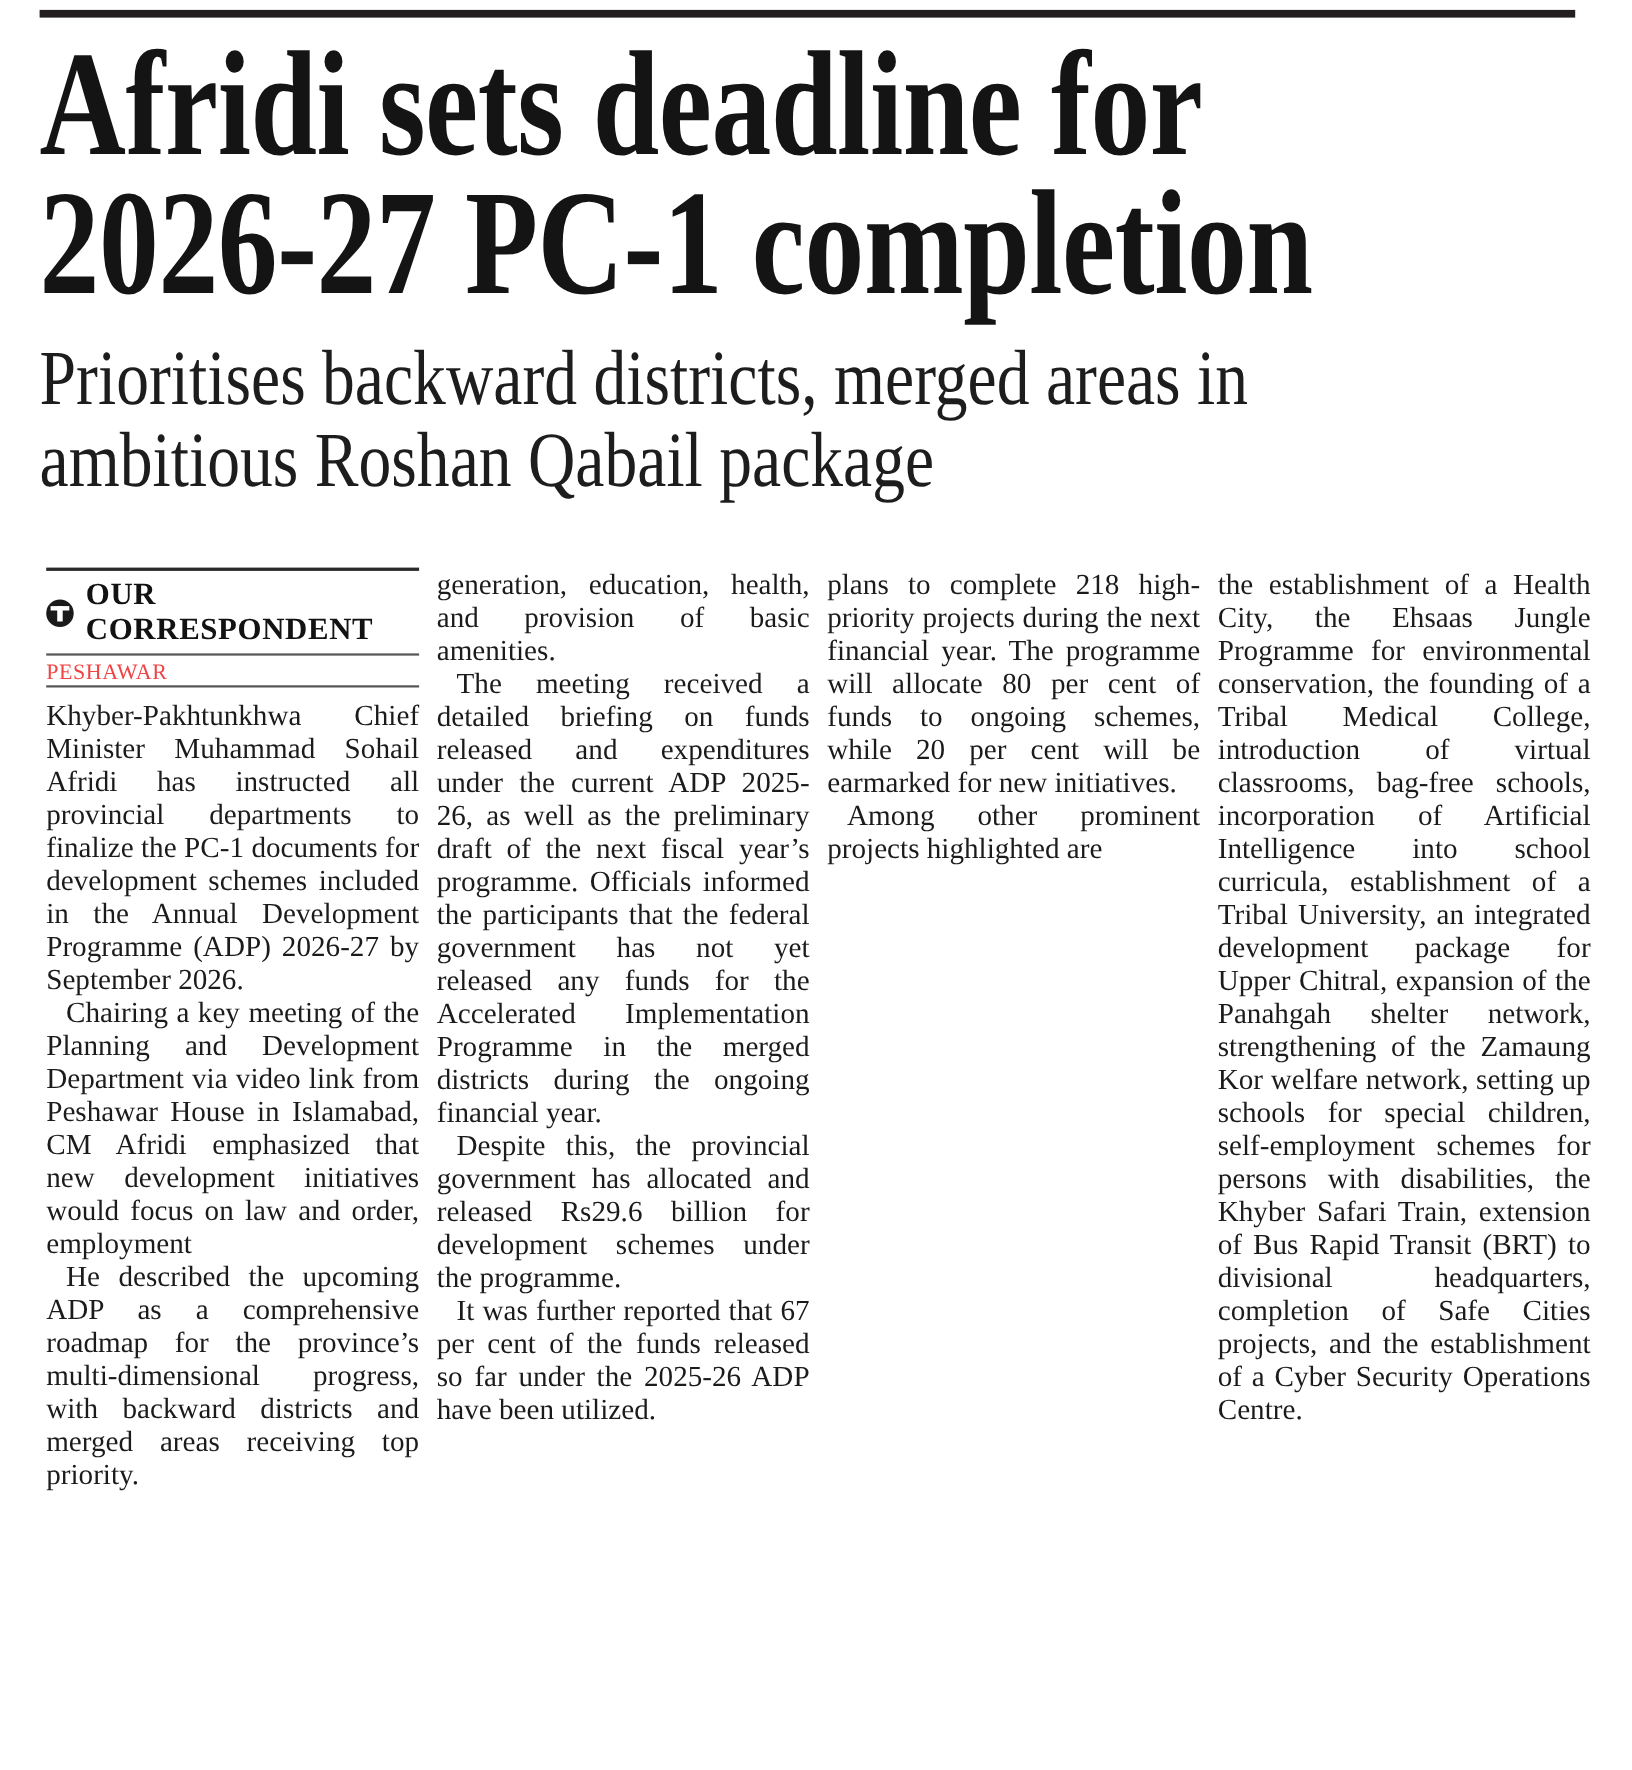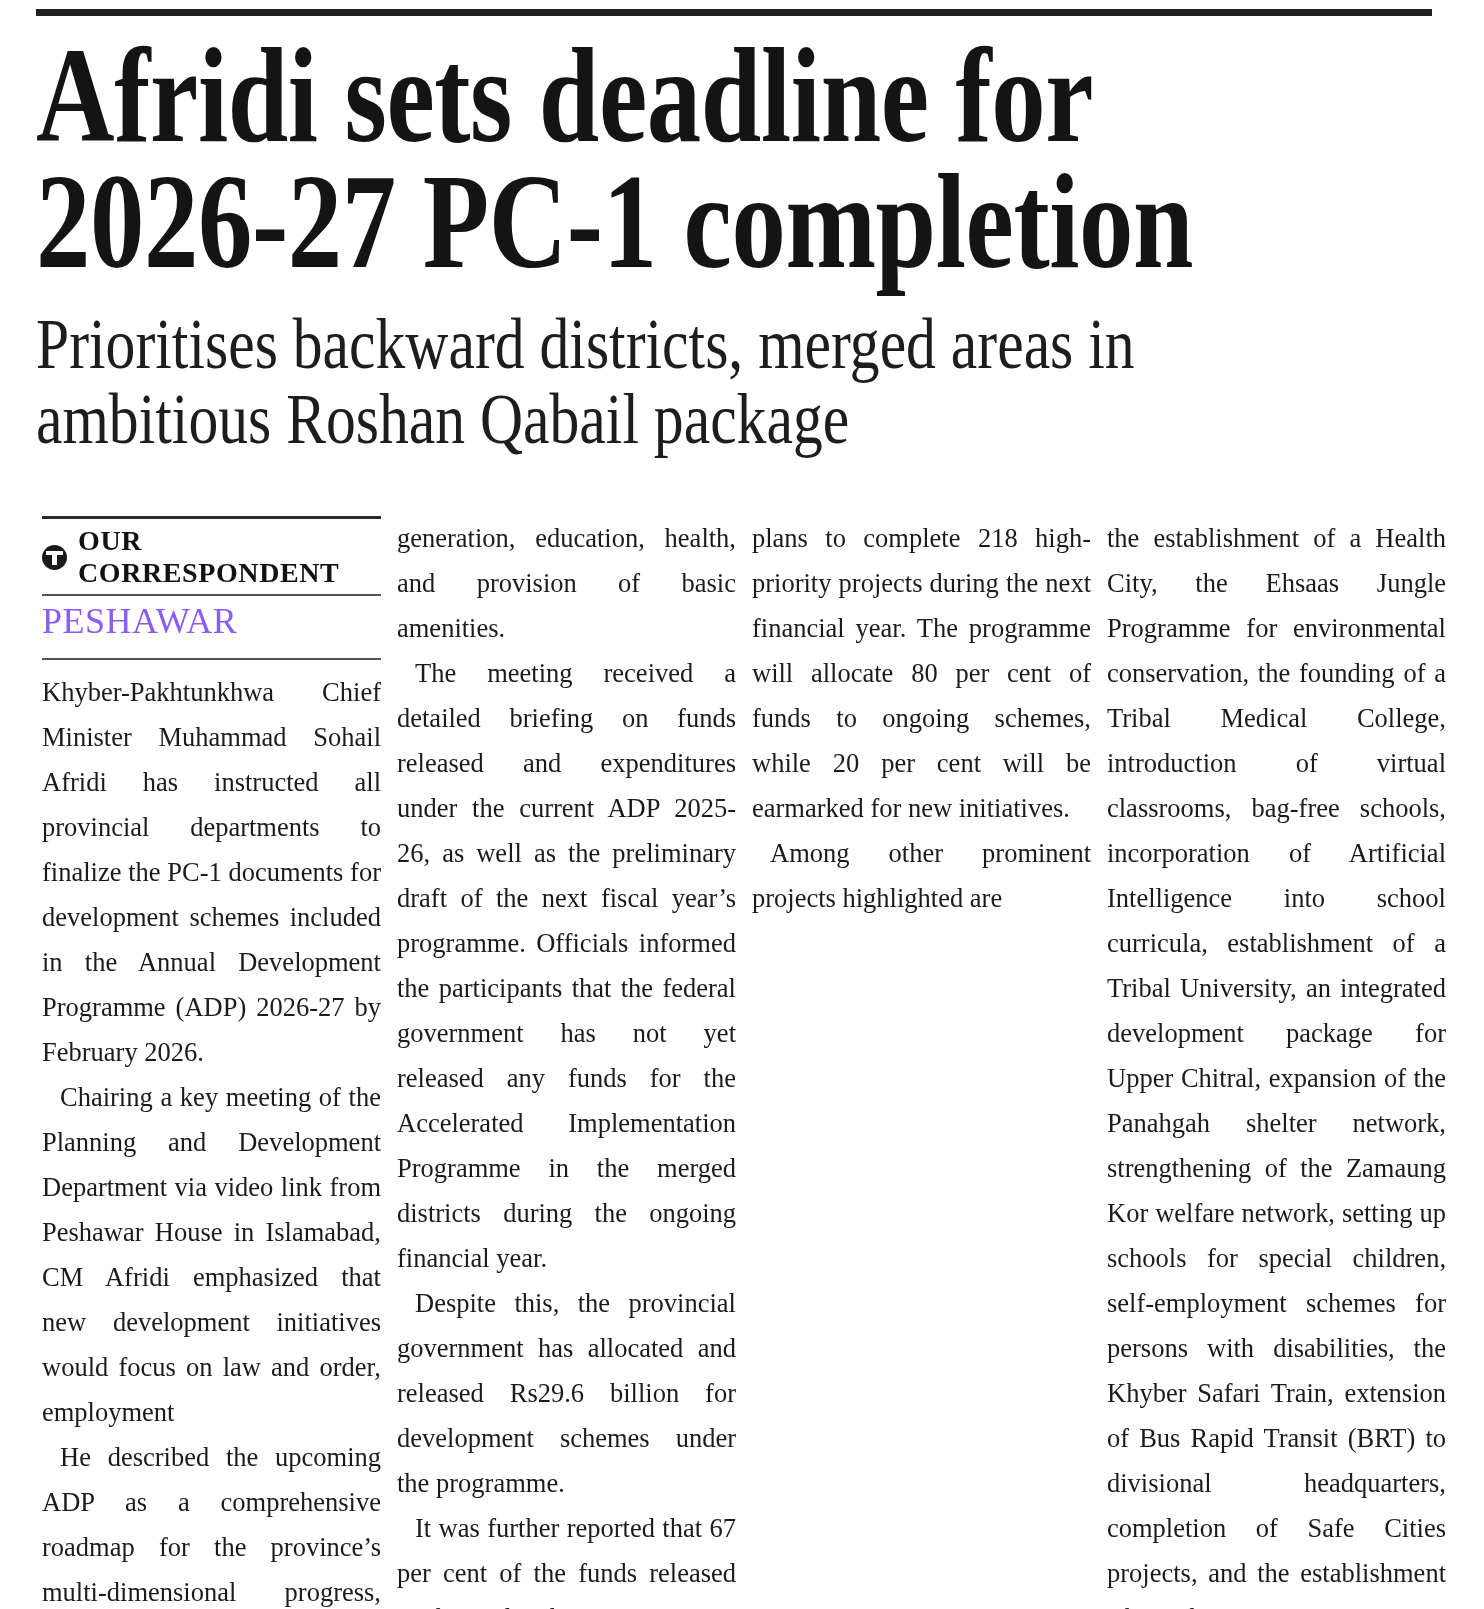--- a/index.html
+++ b/index.html
@@ -71,21 +71,21 @@
     width: 339px;
     margin-right: 16px;
     flex: 0 0 339px;
   }
   .col:last-child { margin-right: 0; }
 
   .col p {
     margin: 0;
     font-family: "Liberation Serif", "DejaVu Serif", serif;
     font-size: 26.5px;
-    line-height: 45px;
+    line-height: 30px;
     text-align: justify;
     text-justify: inter-word;
     color: #1b1b1b;
     hyphens: none;
     word-spacing: 0;
   }
   .col p + p { text-indent: 18px; }
   .col p:last-child { }
 
   
@@ -134,24 +134,24 @@
     letter-spacing: 0.6px;
     color: #121212;
   }
   .byline-rule-mid {
     height: 1.6px;
     background: #555;
     margin: 0 0 4px 0;
   }
   .byline-city {
     font-family: "Liberation Serif", "DejaVu Serif", serif;
-    font-size: 36px;
+    font-size: 20px;
     letter-spacing: 0.5px;
-    color: #8b5cf6;
-    padding-bottom: 16px;
+    color: #ef4444;
+    padding-bottom: 0;
   }
   .byline-rule-bottom {
     height: 1.6px;
     background: #555;
     margin-bottom: 10px;
   }
 
   
   .pullquote {
     margin: 26px 0 28px 0;
@@ -196,21 +196,21 @@
       <div class="byline-wrap">
         <div class="byline-rule-top"></div>
         <div class="byline-row">
           <span class="byline-logo"></span>
           <span class="byline-name">OUR CORRESPONDENT</span>
         </div>
         <div class="byline-rule-mid"></div>
         <div class="byline-city">PESHAWAR</div>
         <div class="byline-rule-bottom"></div>
       </div>
-      <p>Khyber-Pakhtunkhwa Chief Minister Muhammad Sohail Afridi has instructed all provincial departments to finalize the PC-1 documents for development schemes included in the Annual Development Programme (ADP) 2026-27 by February 2026.</p>
+      <p>Khyber-Pakhtunkhwa Chief Minister Muhammad Sohail Afridi has instructed all provincial departments to finalize the PC-1 documents for development schemes included in the Annual Development Programme (ADP) 2026-27 by September 2026.</p>
       <p>Chairing a key meeting of the Planning and Development Department via video link from Peshawar House in Islamabad, CM Afridi emphasized that new development initiatives would focus on law and order, employment</p>
       <p>He described the upcoming ADP as a comprehensive roadmap for the province’s multi-dimensional progress, with backward districts and merged areas receiving top priority.</p>
     </div>
 
     <div class="col">
       <p>generation, education, health, and provision of basic amenities.</p>
       <p>The meeting received a detailed briefing on funds released and expenditures under the current ADP 2025-26, as well as the preliminary draft of the next fiscal year’s programme. Officials informed the participants that the federal government has not yet released any funds for the Accelerated Implementation Programme in the merged districts during the ongoing financial year.</p>
       <p>Despite this, the provincial government has allocated and released Rs29.6 billion for development schemes under the programme.</p>
       <p>It was further reported that 67 per cent of the funds released so far under the 2025-26 ADP have been utilized.</p>
     </div>

